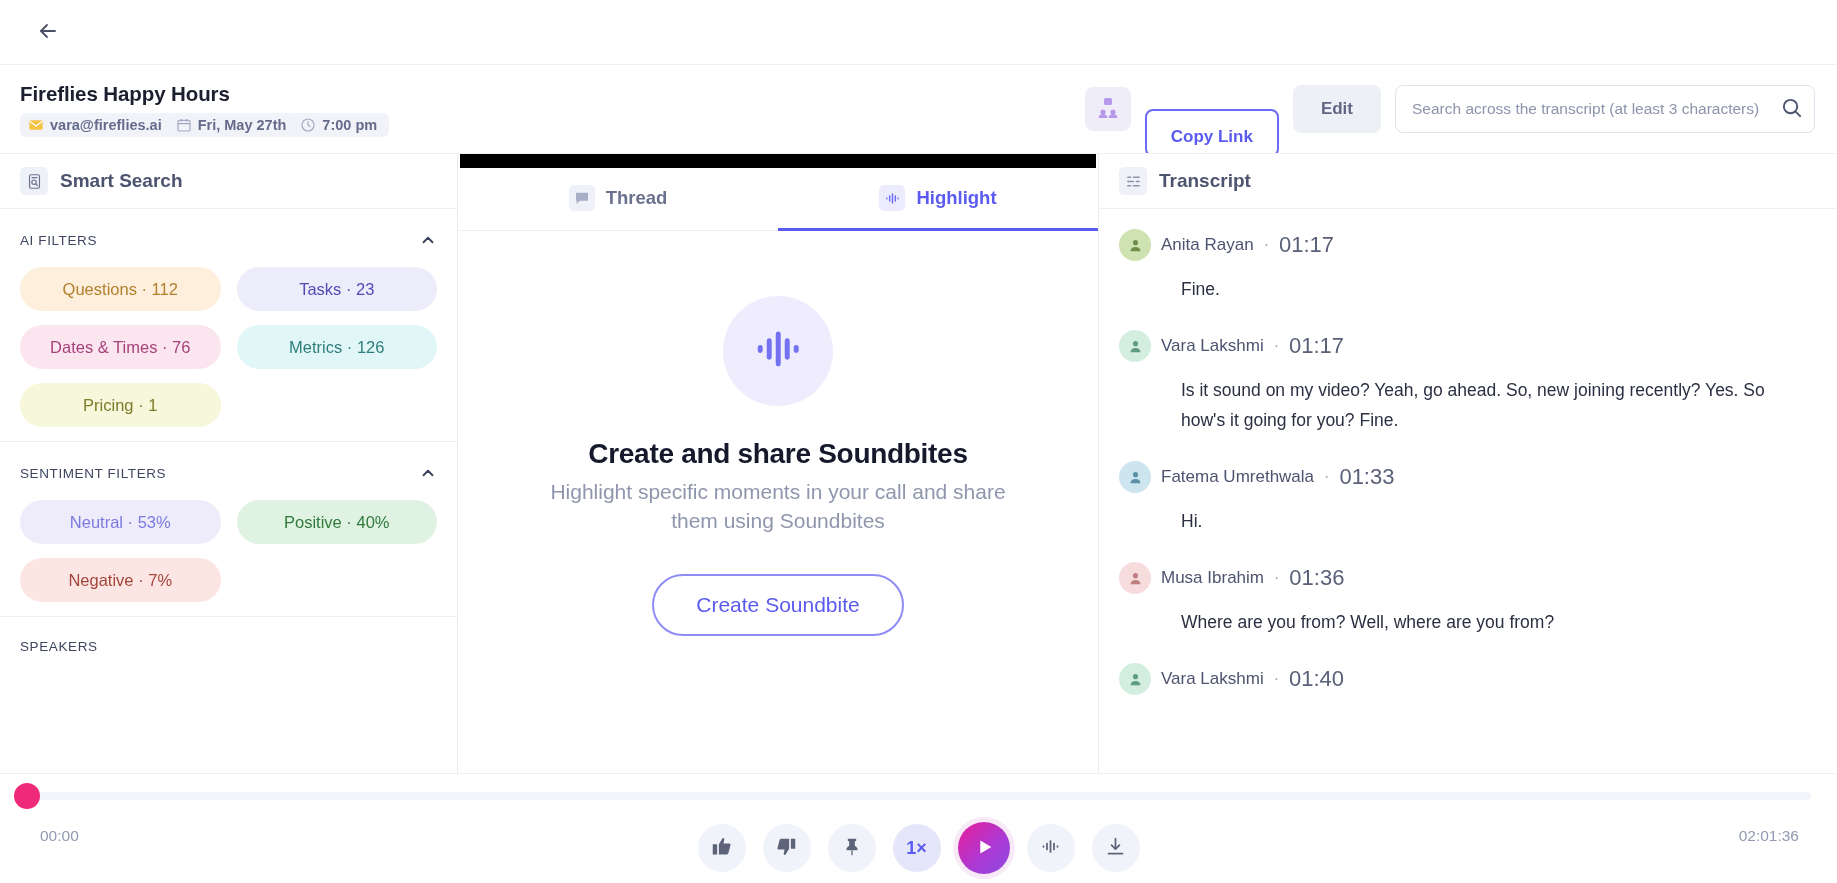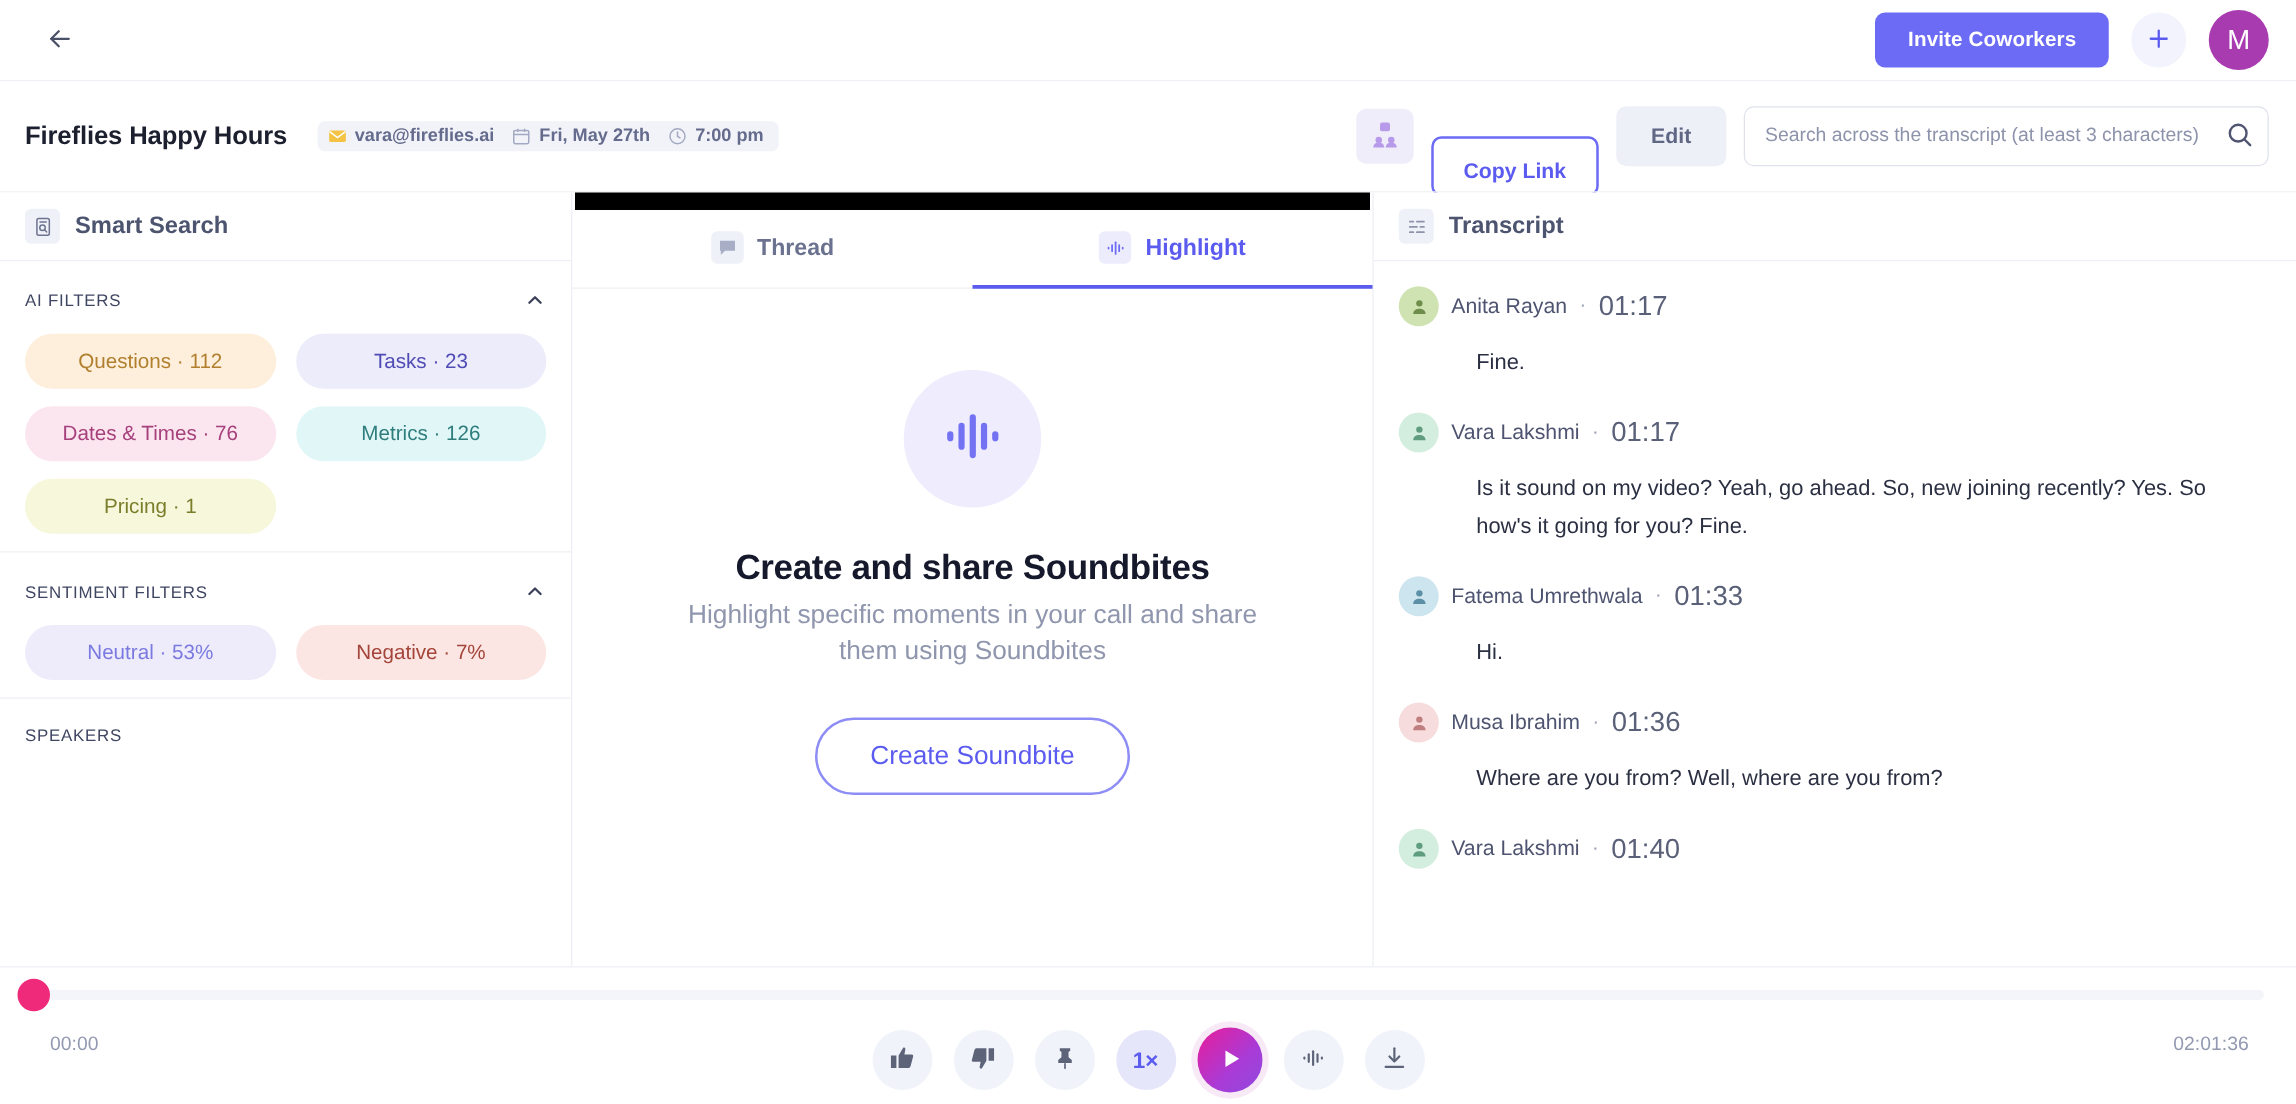--- a/index.html
+++ b/index.html
@@ -49,21 +49,21 @@
     cursor: pointer;
   }
 
   
   .meeting-header {
     height: 88px; flex: 0 0 88px;
     display: flex; align-items: center; justify-content: space-between;
     padding: 0 22px 0 20px;
     background: #fff;
   }
-  .meeting-left { display: flex; flex-direction: row; gap: 24px; }
+  .meeting-left { display: flex; flex-direction: column; gap: 7px; }
   .meeting-title { font-size: 20.5px; font-weight: 700; color: #1b1f2e; letter-spacing: -.1px; }
   .meta-row {
     display: inline-flex; align-items: center; gap: 0;
     background: #f2f3f9; border-radius: 6px;
     padding: 4px 12px 4px 8px; width: fit-content;
   }
   .meta-item { display: inline-flex; align-items: center; gap: 6px; padding-right: 14px; }
   .meta-item:last-child { padding-right: 0; }
   .meta-text { font-size: 14.5px; font-weight: 700; color: #646b8c; }
   .meta-ico { width: 16px; height: 16px; display: block; }
@@ -269,31 +269,20 @@
 
   <div class="topbar">
     <button class="back-btn">
       <span>
         <svg viewBox="0 0 24 24" fill="none" stroke="#4a5066" stroke-width="1.8" stroke-linecap="round" stroke-linejoin="round">
           <path d="M19 12H5"></path>
             <path d="M11 18l-6-6 6-6"></path>
         </svg>
       </span>
     </button>
-    <div class="topbar-right">
-      <button class="invite-btn">Invite Coworkers</button>
-      <button class="plus-btn">
-        <span>
-          <svg viewBox="0 0 24 24" fill="none" stroke="#5b5bf0" stroke-width="2" stroke-linecap="round">
-            <path d="M12 5v14M5 12h14"></path>
-          </svg>
-        </span>
-      </button>
-      <div class="avatar-circle">M</div>
-    </div>
   </div>
 
   <div class="meeting-header">
     <div class="meeting-left">
       <div class="meeting-title">Fireflies Happy Hours</div>
       <div class="meta-row">
         <span class="meta-item">
           <span class="meta-ico">
             <svg viewBox="0 0 24 24" width="16" height="16">
               <rect x="2" y="5" width="20" height="14" rx="2" fill="#f5c343"></rect>
@@ -390,20 +379,21 @@
           <div class="filter-head">
             <span class="filter-head-label">SENTIMENT FILTERS</span>
             <span class="chev">
               <svg viewBox="0 0 24 24" width="18" height="18" fill="none" stroke="#3b4159" stroke-width="2.4" stroke-linecap="round" stroke-linejoin="round">
                   <path d="M6 15l6-6 6 6"></path>
                 </svg>
             </span>
           </div>
           <div class="chips">
             <button class="chip" style="background:#eeecfb;color:#7a7ae0">Neutral · 53%</button>
+            <button class="chip" style="background:#e0f2e2;color:#2f7a3c">Positive · 40%</button>
             <button class="chip" style="background:#fce6e4;color:#a4453b">Negative · 7%</button>
           </div>
         </div>
 
         <div class="filter-section">
           <div class="filter-head">
             <span class="filter-head-label">SPEAKERS</span>
           </div>
         </div>
       </div>

